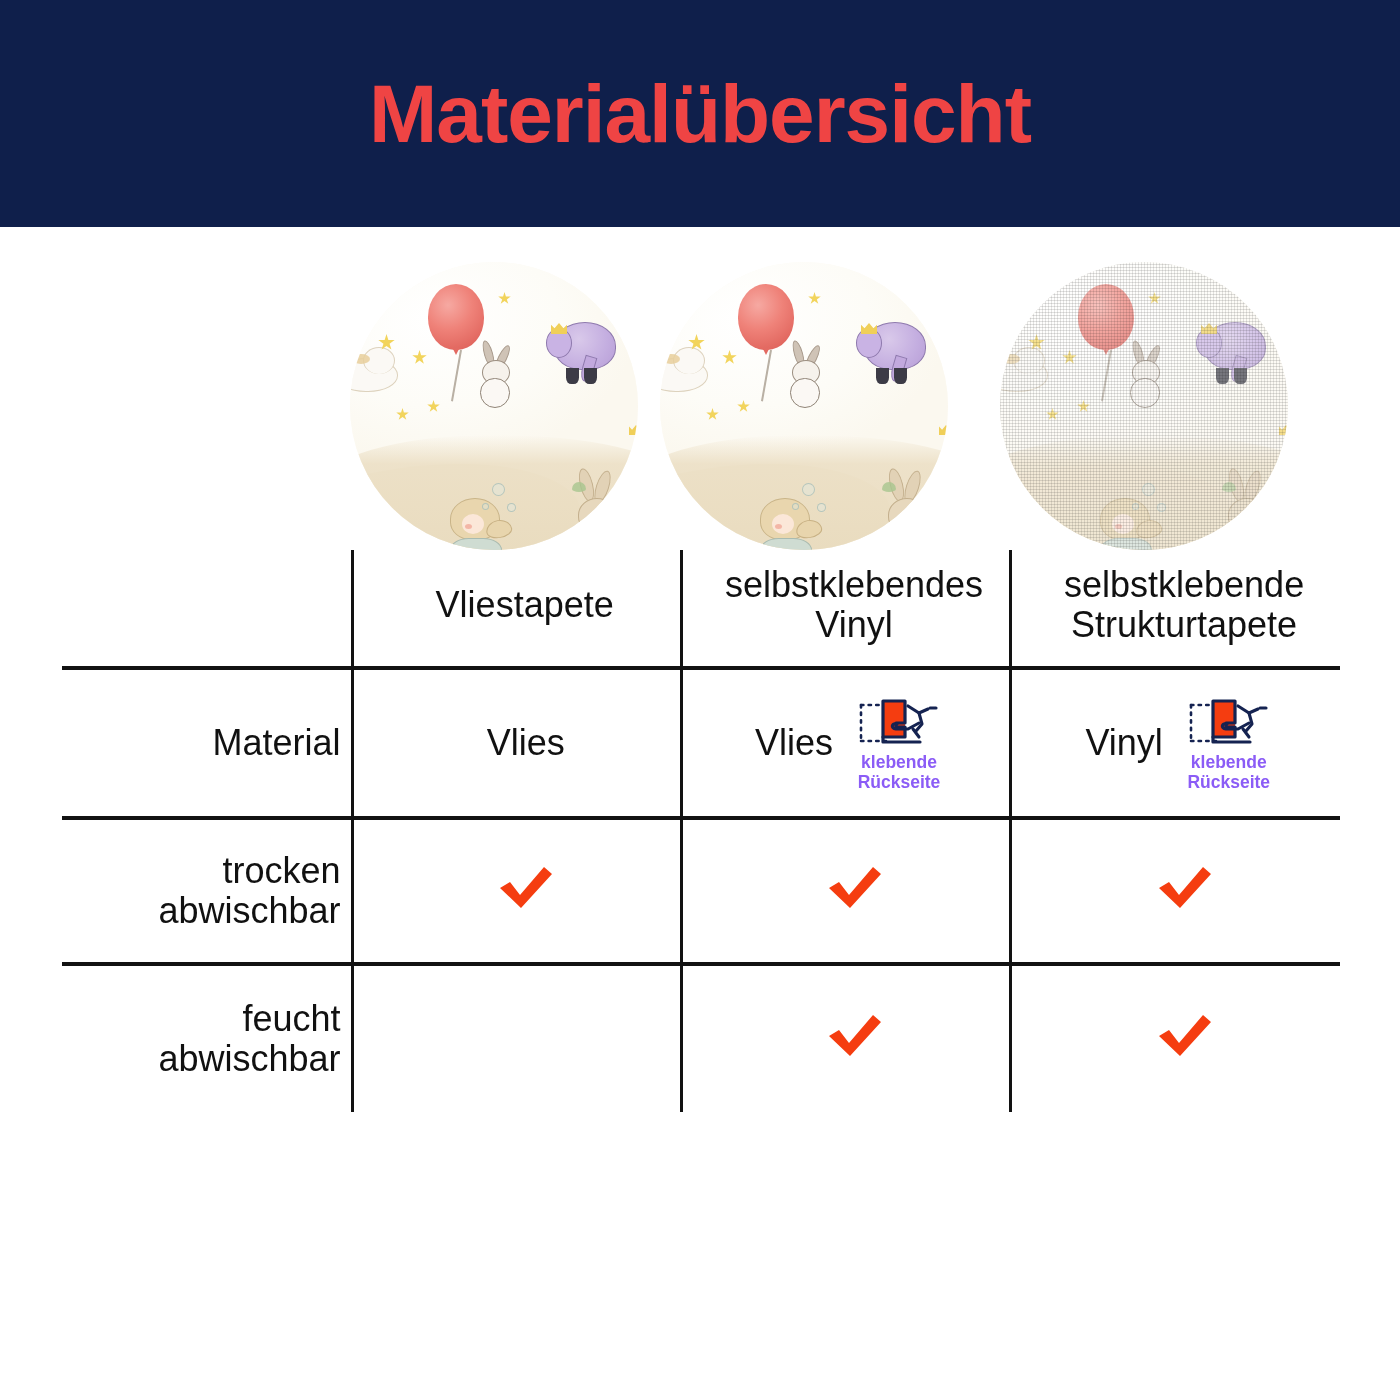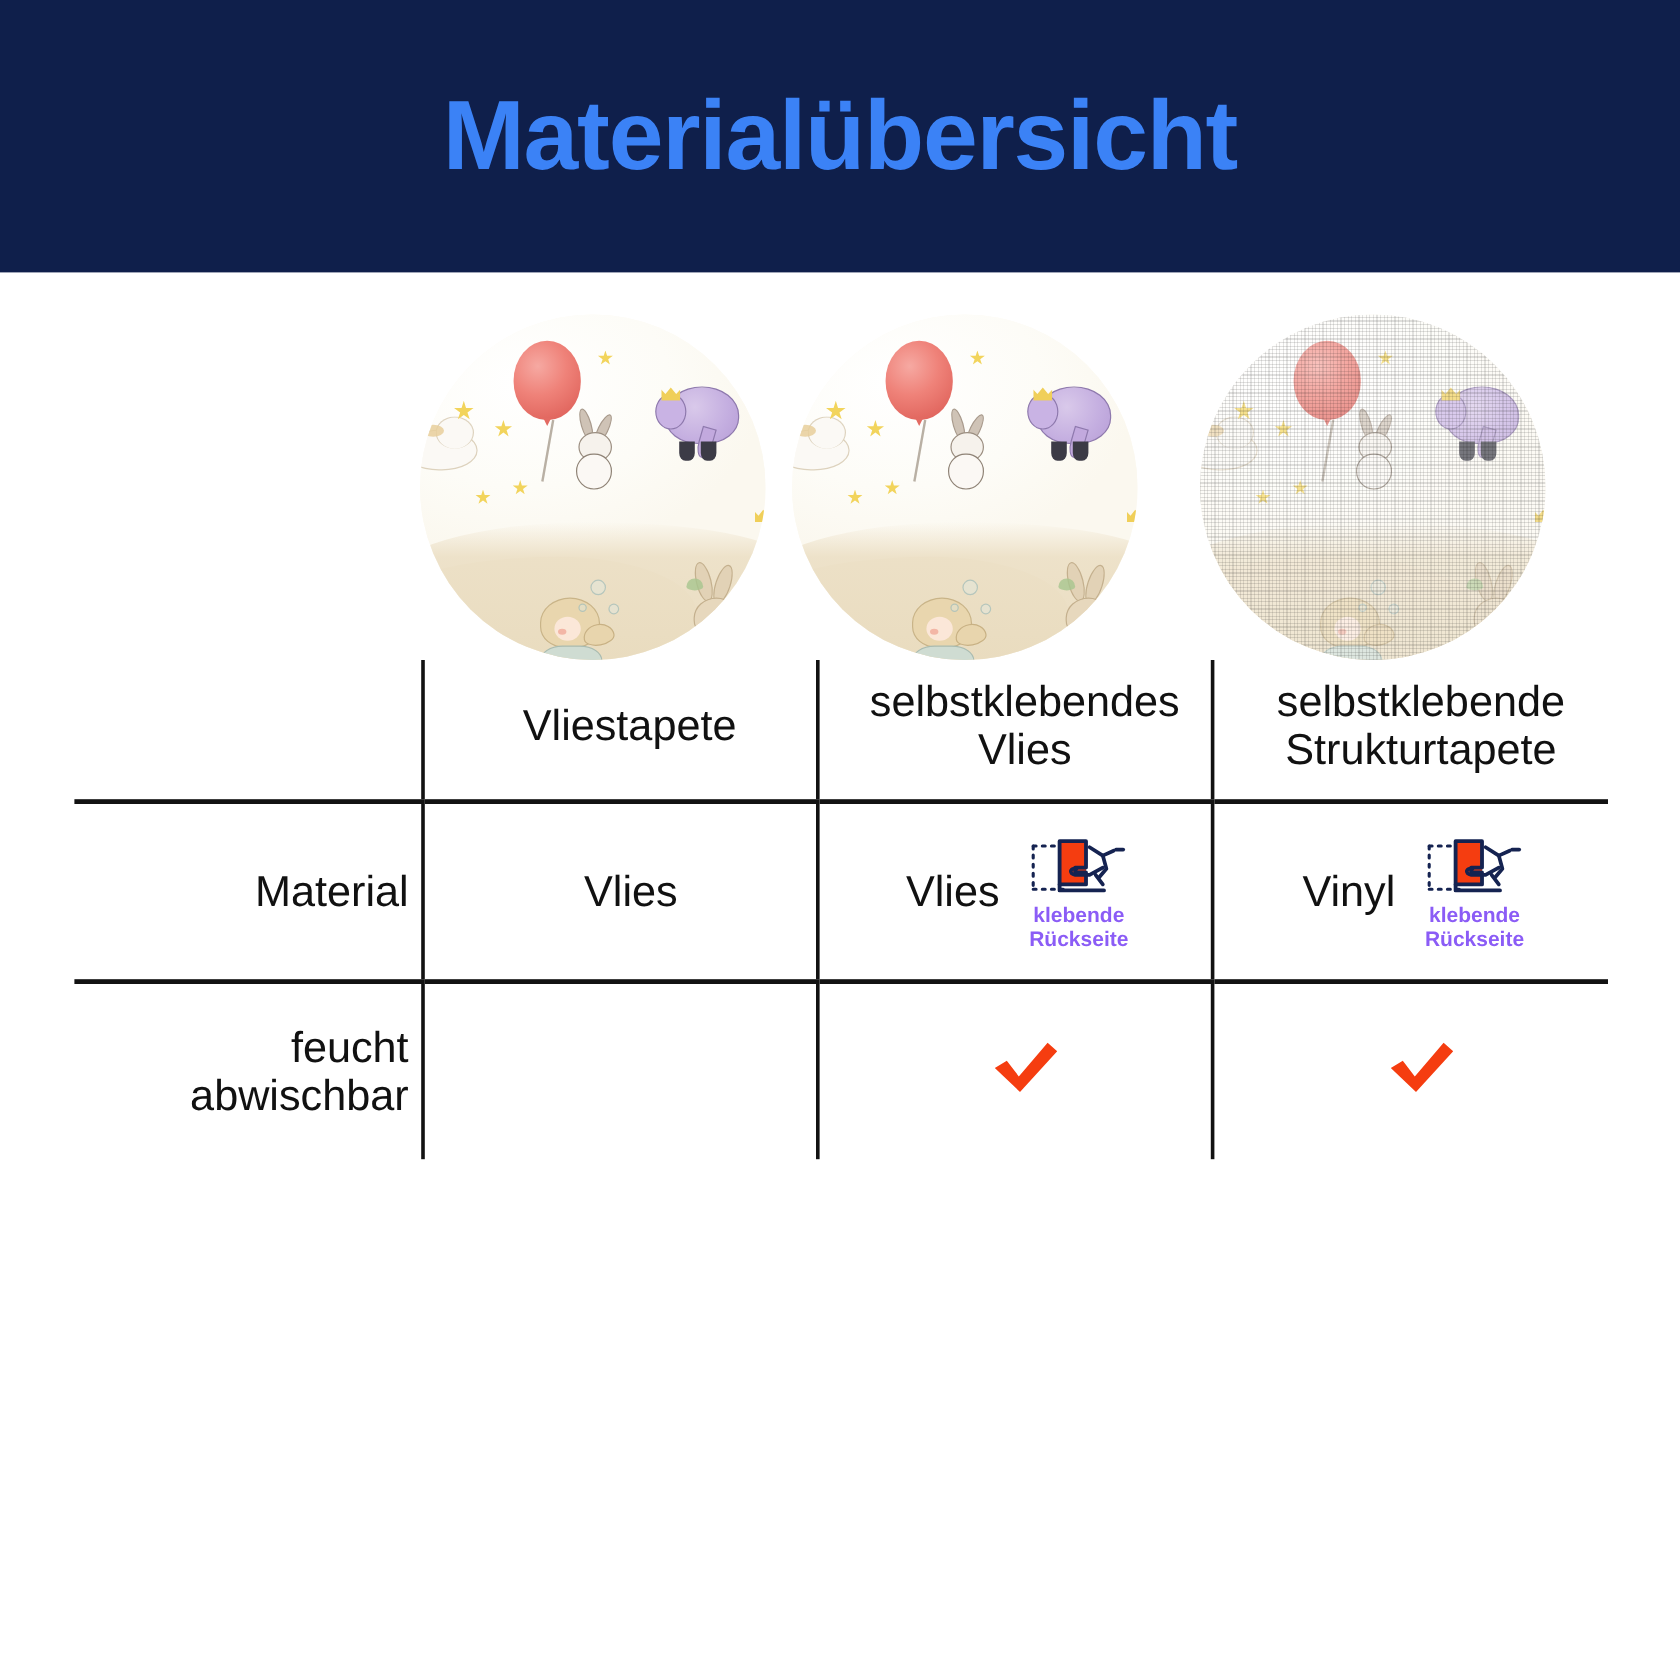--- a/index.html
+++ b/index.html
@@ -24,21 +24,21 @@
     position: absolute;
     left: 0; top: 0;
     width: 1400px;
     height: 227px;
     background: #0f1f4b;
     display: flex;
     align-items: center;
     justify-content: center;
   }
   .header-title {
-    color: #3b82f6;
+    color: #ef4444;
     font-size: 82px;
     font-weight: bold;
     letter-spacing: -1px;
     line-height: 1;
     font-family: "Liberation Sans", sans-serif;
   }
 
   
   .samples {
     position: absolute;
@@ -563,21 +563,21 @@
         <col class="c-label">
           <col class="c-col">
           <col class="c-col">
           <col class="c-col">
       </colgroup>
 
       <tbody>
           <tr class="header-row">
         <td class="head"></td>
         <td class="head sep">Vliestapete</td>
-        <td class="head sep">selbstklebendes Vlies</td>
+        <td class="head sep">selbstklebendes Vinyl</td>
         <td class="head sep">selbstklebende Strukturtapete</td>
       </tr>
 
       <tr class="rule r-material">
         <td class="label">Material</td>
         <td class="val sep">
           <span>Vlies</span>
         </td>
         <td class="val sep">
           <div class="cell-with-badge">
@@ -638,20 +638,38 @@
               <div class="badge-text">
                 <span>klebende</span><br><span>Rückseite</span>
               </div>
             </div>
           </div>
         </td>
       </tr>
 
 
 
+      <tr class="rule r-trocken">
+        <td class="label">trocken abwischbar</td>
+        <td class="val sep">
+          <svg class="check" viewBox="0 0 64 52">
+            <path d="M6 27 L16 21 L26 34 L50 6 L58 13 L27 47 Z" fill="#f53d10"></path>
+          </svg>
+        </td>
+        <td class="val sep">
+          <svg class="check" viewBox="0 0 64 52">
+            <path d="M6 27 L16 21 L26 34 L50 6 L58 13 L27 47 Z" fill="#f53d10"></path>
+          </svg>
+        </td>
+        <td class="val sep">
+          <svg class="check" viewBox="0 0 64 52">
+            <path d="M6 27 L16 21 L26 34 L50 6 L58 13 L27 47 Z" fill="#f53d10"></path>
+          </svg>
+        </td>
+      </tr>
 
       <tr class="rule r-feucht">
         <td class="label">feucht abwischbar</td>
         <td class="val sep"></td>
         <td class="val sep">
           <svg class="check" viewBox="0 0 64 52">
             <path d="M6 27 L16 21 L26 34 L50 6 L58 13 L27 47 Z" fill="#f53d10"></path>
           </svg>
         </td>
         <td class="val sep">

